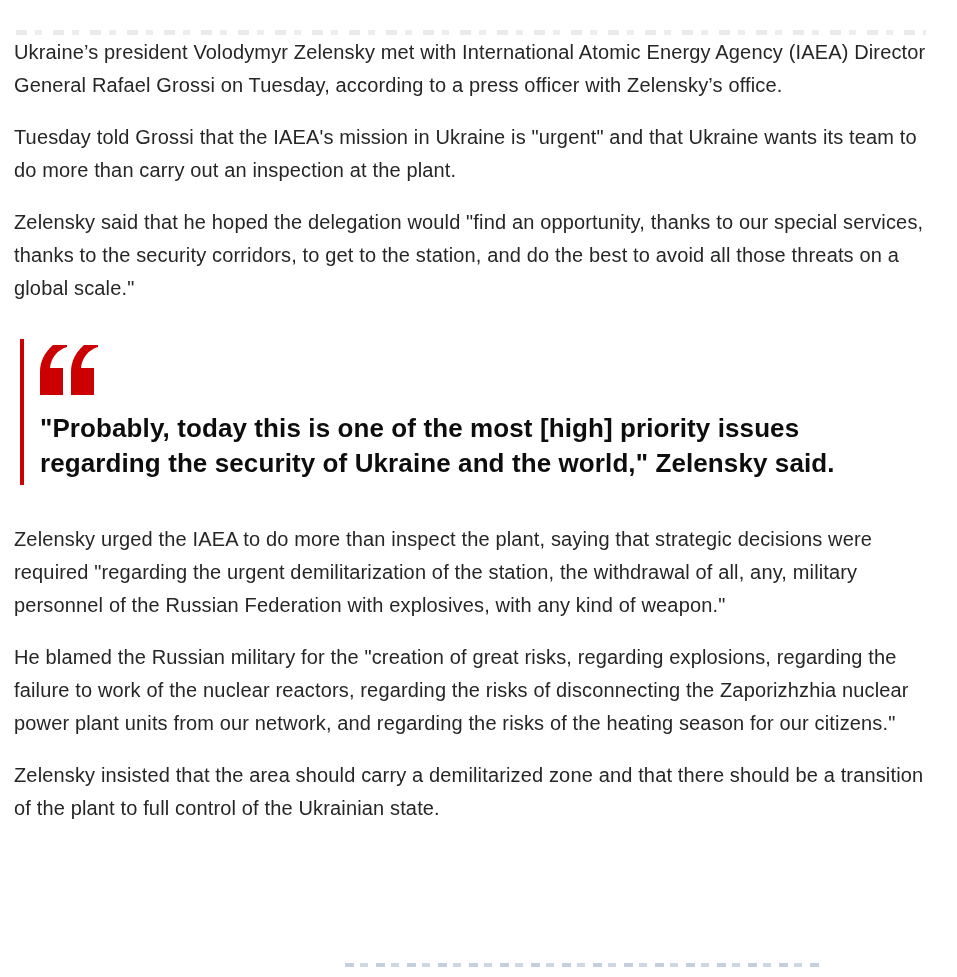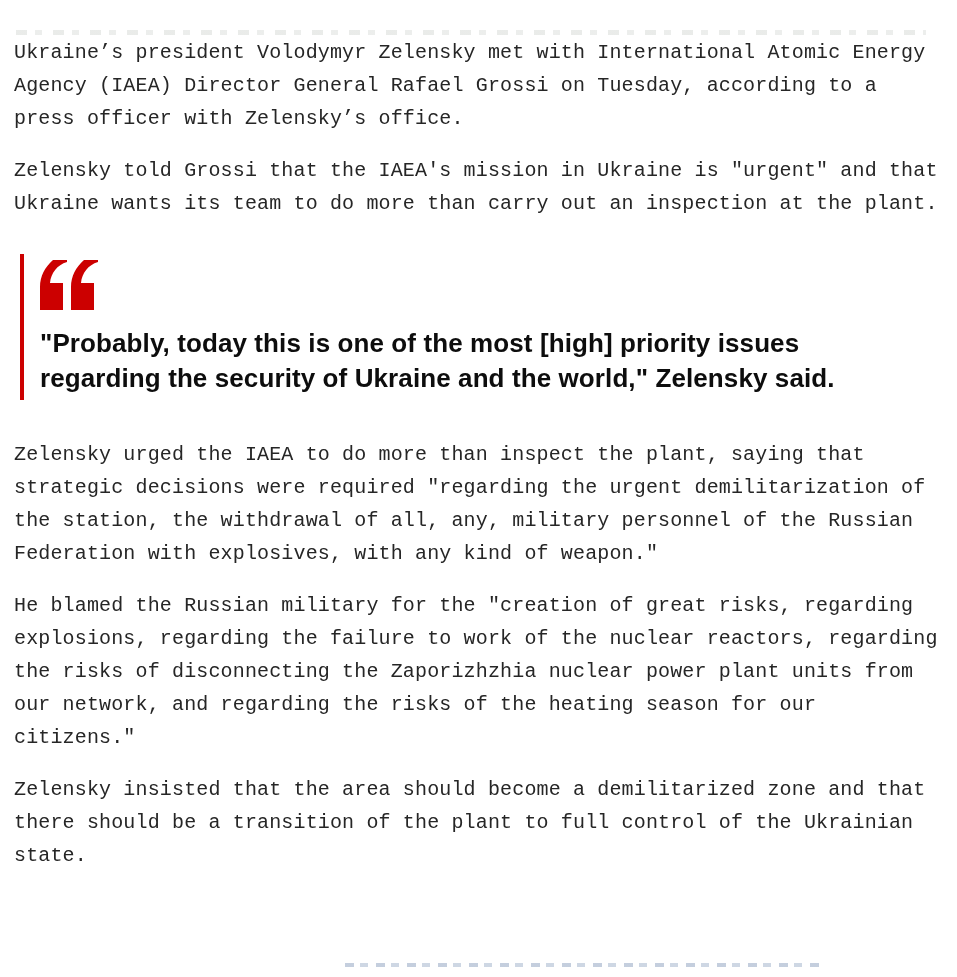--- a/index.html
+++ b/index.html
@@ -16,21 +16,20 @@
     position: relative;
     padding: 36px 18px 0 14px;
   }
   .body-para {
     font-size: 20px;
     line-height: 33px;
     letter-spacing: 0.15px;
     margin: 0 0 19px 0;
     max-width: 925px;
     color: #262626;
-    font-family: Liberation Mono, monospace;
   }
   .pull-quote {
     margin: 34px 0 38px 6px;
     border-left: 4px solid #cc0000;
     padding: 4px 0 4px 16px;
     max-width: 860px;
   }
   .quote-icon {
     display: block;
     margin: 2px 0 16px 0;
@@ -81,32 +80,33 @@
 </head>
 <body>
 
 <div class="cropped-top"></div>
 
 <div class="article">
 
   <p class="body-para">Ukraine’s president Volodymyr Zelensky met with International Atomic Energy Agency (IAEA) Director General Rafael Grossi on Tuesday, according to a press officer with Zelensky’s office.</p>
 
 
-  <p class="body-para">Zelensky told Grossi that the IAEA's mission in Ukraine is "urgent" and that Ukraine wants its team to do more than carry out an inspection at the plant.</p>
+  <p class="body-para">Tuesday told Grossi that the IAEA's mission in Ukraine is "urgent" and that Ukraine wants its team to do more than carry out an inspection at the plant.</p>
 
+  <p class="body-para">Zelensky said that he hoped the delegation would "find an opportunity, thanks to our special services, thanks to the security corridors, to get to the station, and do the best to avoid all those threats on a global scale."</p>
 
   <blockquote class="pull-quote" style="margin-right:0;">
     <svg class="quote-icon" viewBox="0 0 58 50" xmlns="http://www.w3.org/2000/svg" aria-hidden="true">
       <path fill="#cc0000" d="M27,0 L13,0 C5,7 0,16 0,27 L0,50 L23,50 L23,23 L10,23 C11,13 17,5 27,2 Z"></path>
       <path fill="#cc0000" d="M58,0 L44,0 C36,7 31,16 31,27 L31,50 L54,50 L54,23 L41,23 C42,13 48,5 58,2 Z"></path>
     </svg>
     <div class="pull-quote-text">"Probably, today this is one of the most [high] priority issues regarding the security of Ukraine and the world," Zelensky said.</div>
   </blockquote>
 
   <p class="body-para">Zelensky urged the IAEA to do more than inspect the plant, saying that strategic decisions were required "regarding the urgent demilitarization of the station, the withdrawal of all, any, military personnel of the Russian Federation with explosives, with any kind of weapon."</p>
 
   <p class="body-para">He blamed the Russian military for the "creation of great risks, regarding explosions, regarding the failure to work of the nuclear reactors, regarding the risks of disconnecting the Zaporizhzhia nuclear power plant units from our network, and regarding the risks of the heating season for our citizens."</p>
 
-  <p class="body-para">Zelensky insisted that the area should become a demilitarized zone and that there should be a transition of the plant to full control of the Ukrainian state.</p>
+  <p class="body-para">Zelensky insisted that the area should carry a demilitarized zone and that there should be a transition of the plant to full control of the Ukrainian state.</p>
 
 </div>
 
 <div class="cropped-bottom"></div>
 
 </body></html>

